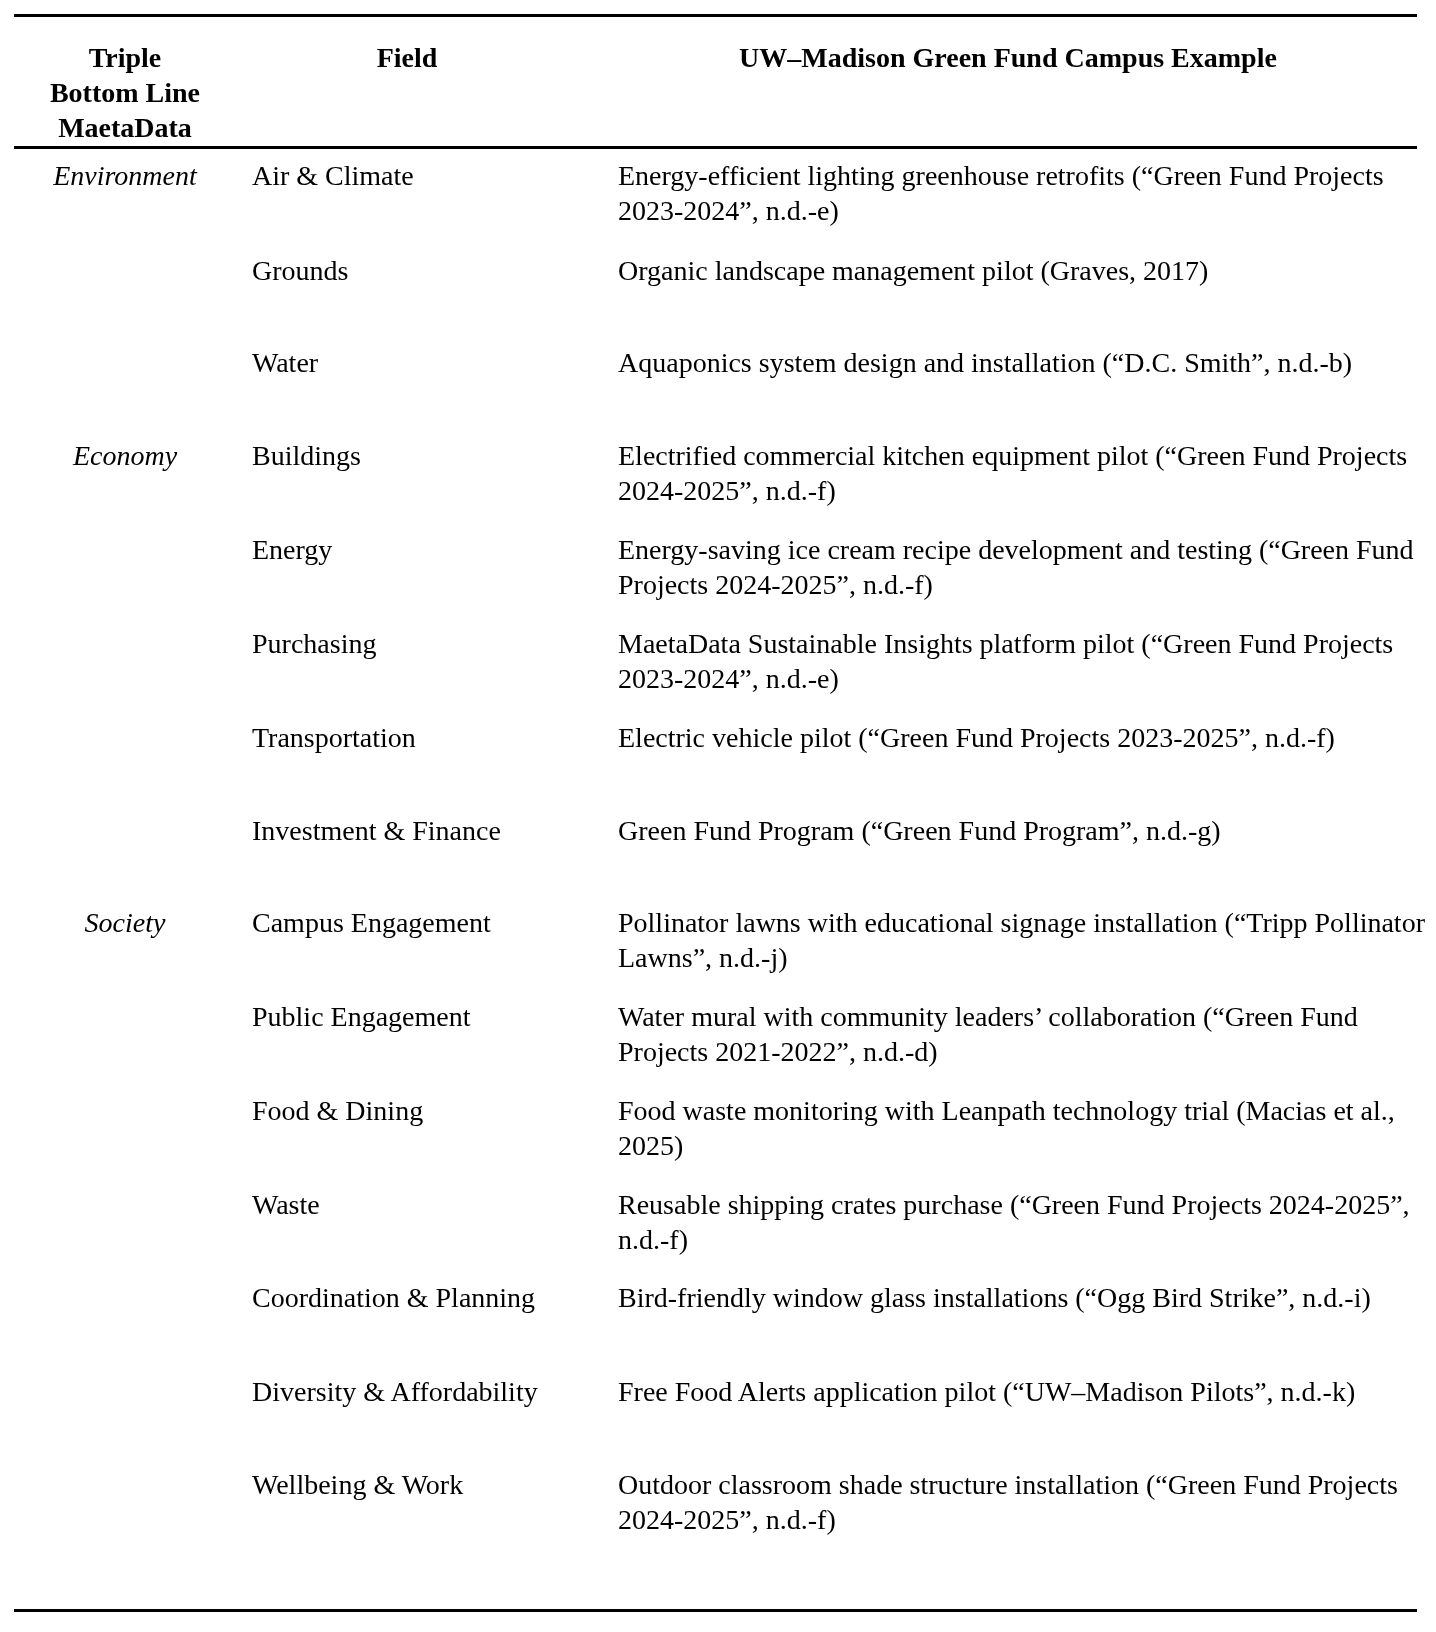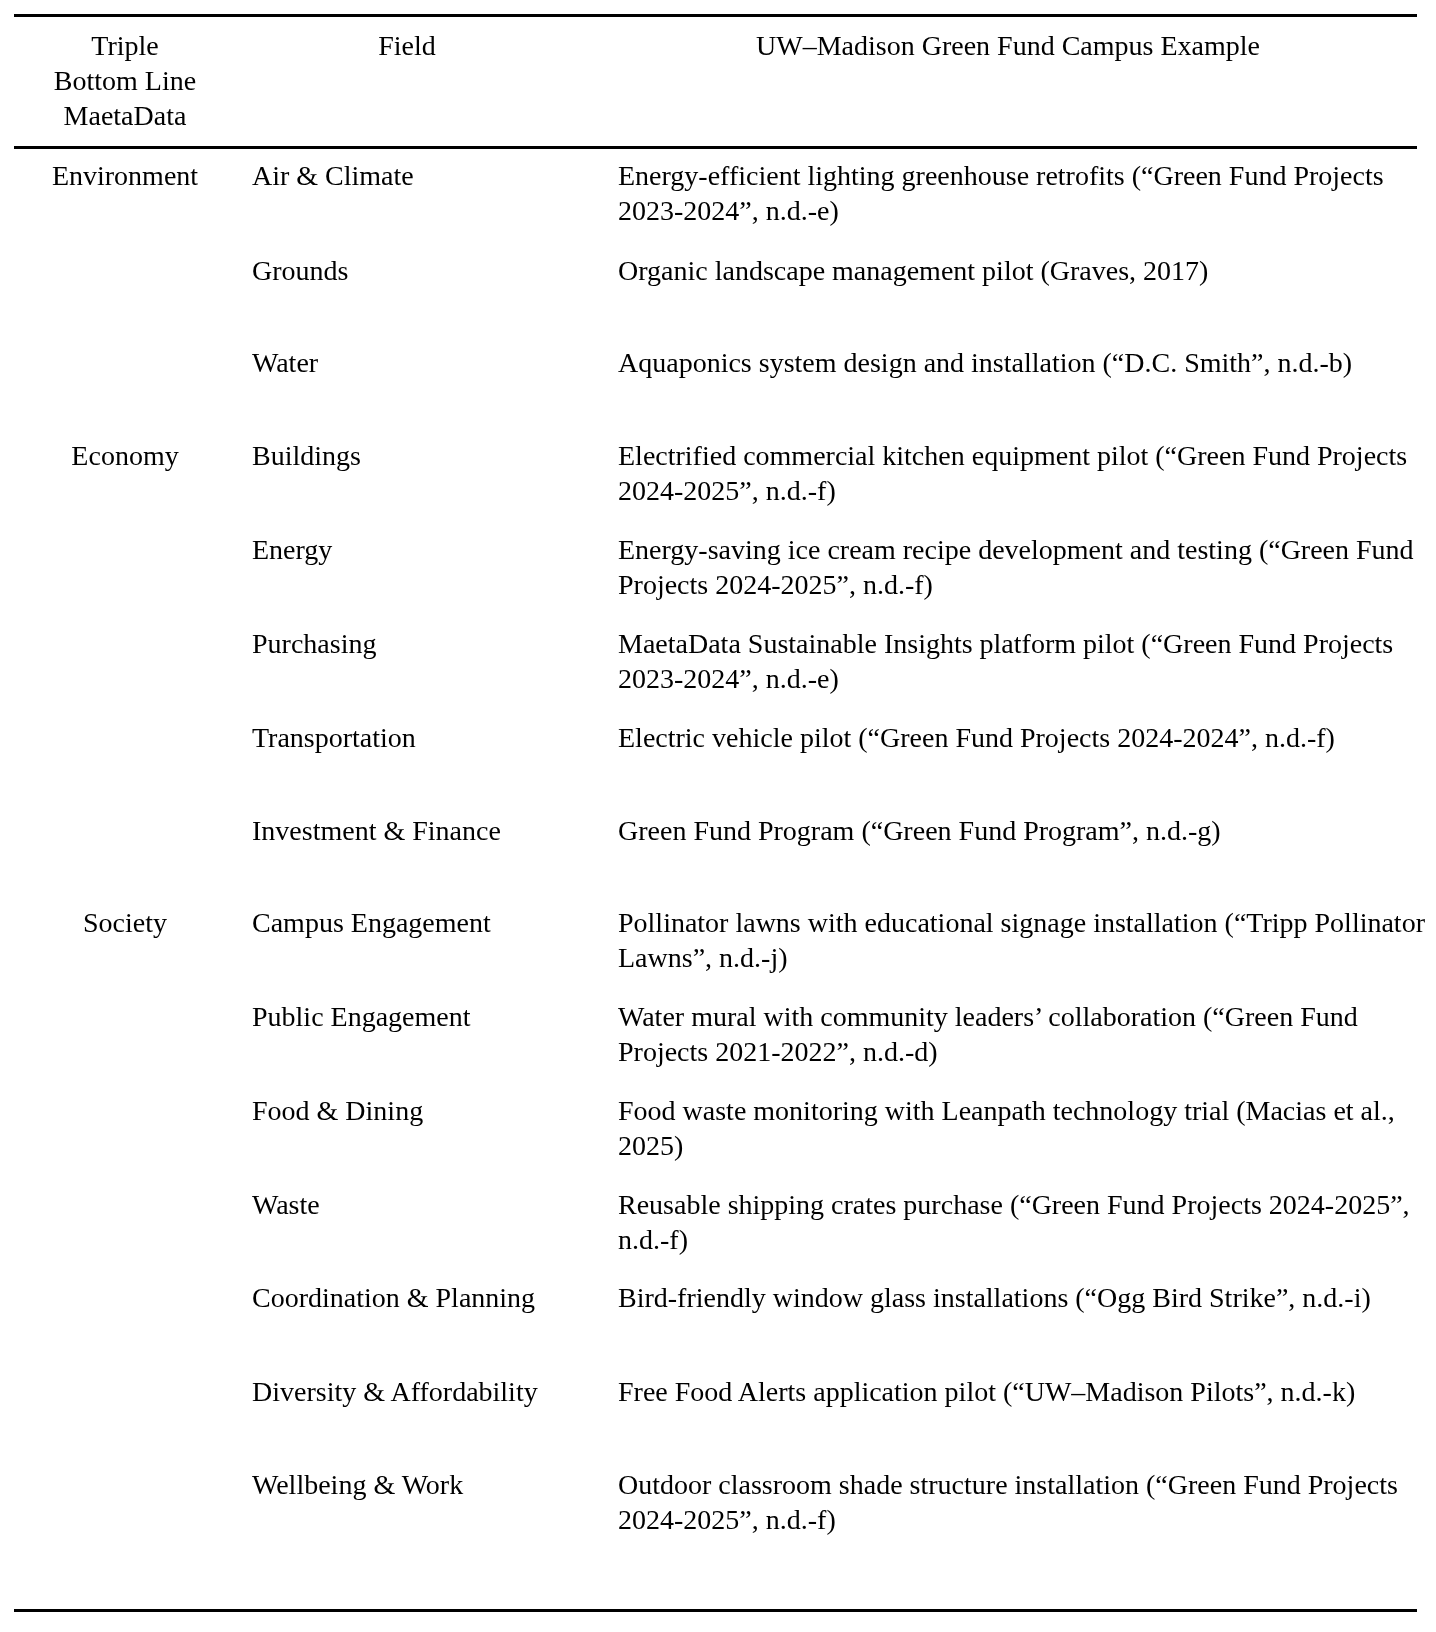--- a/index.html
+++ b/index.html
@@ -6,28 +6,28 @@
     body {
       width: 1436px; height: 1632px; position: relative; overflow: hidden;
       font-family: "Liberation Serif", "DejaVu Serif", serif;
       color: #000000;
     }
     .rule { position: absolute; left: 14px; width: 1403px; background: #000; }
     .rule.top { top: 14px; height: 3px; }
     .rule.mid { top: 146px; height: 3px; }
     .rule.bottom { top: 1609px; height: 3px; }
 
-    .hdr { position: absolute; top: 28px; font-weight: normal; font-size: 28px; line-height: 35px; text-align: center; }
+    .hdr { position: absolute; top: 40px; font-weight: bold; font-size: 28px; line-height: 35px; text-align: center; }
     .hdr.c1 { left: 20px; width: 210px; }
     .hdr.c2 { left: 252px; width: 310px; }
     .hdr.c3 { left: 598px; width: 820px; }
 
     .row { position: absolute; left: 0; width: 1436px; font-size: 28px; line-height: 35px; }
     .cell { position: absolute; top: 0; }
-    .cell.comp { left: 20px; width: 210px; text-align: center; }
+    .cell.comp { left: 20px; width: 210px; text-align: center; font-style: italic; }
     .cell.field { left: 252px; width: 310px; }
     .cell.example { left: 618px; width: 810px; text-align: left; }
   </style>
 </head>
 <body>
 
 <div class="rule top"></div>
 
 <div class="hdr c1">
   <div>Triple</div>
@@ -68,21 +68,21 @@
       <div class="cell example">Energy-saving ice cream recipe development and testing (“Green Fund Projects 2024-2025”, n.d.-f)</div>
     </div>
     <div class="row" style="top: 626px;">
       <div class="cell comp"></div>
       <div class="cell field">Purchasing</div>
       <div class="cell example">MaetaData Sustainable Insights platform pilot (“Green Fund Projects 2023-2024”, n.d.-e)</div>
     </div>
     <div class="row" style="top: 720px;">
       <div class="cell comp"></div>
       <div class="cell field">Transportation</div>
-      <div class="cell example">Electric vehicle pilot (“Green Fund Projects 2024-2024”, n.d.-f)</div>
+      <div class="cell example">Electric vehicle pilot (“Green Fund Projects 2023-2025”, n.d.-f)</div>
     </div>
     <div class="row" style="top: 813px;">
       <div class="cell comp"></div>
       <div class="cell field">Investment &amp; Finance</div>
       <div class="cell example">Green Fund Program (“Green Fund Program”, n.d.-g)</div>
     </div>
     <div class="row" style="top: 905px;">
       <div class="cell comp">Society</div>
       <div class="cell field">Campus Engagement</div>
       <div class="cell example">Pollinator lawns with educational signage installation (“Tripp Pollinator Lawns”, n.d.-j)</div>

